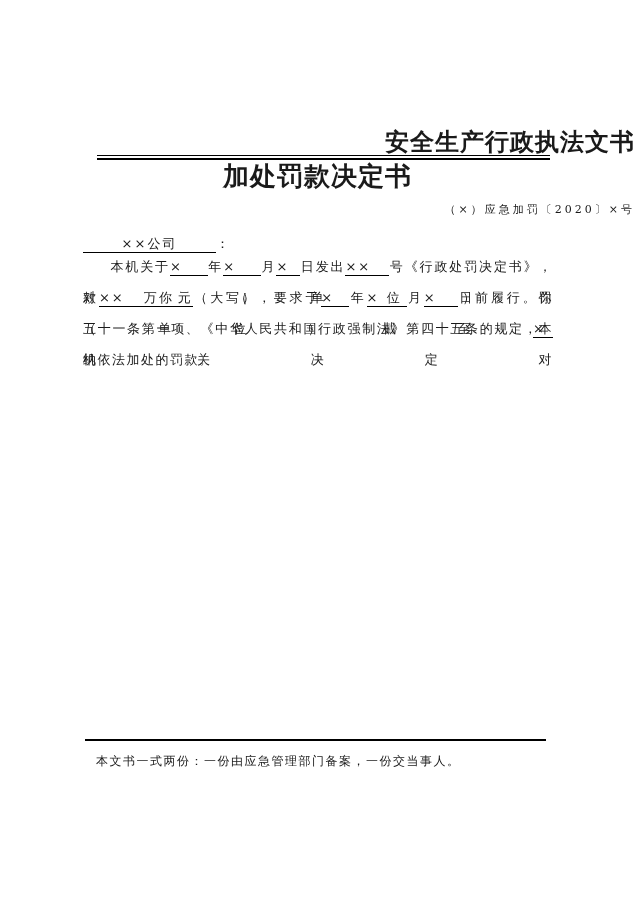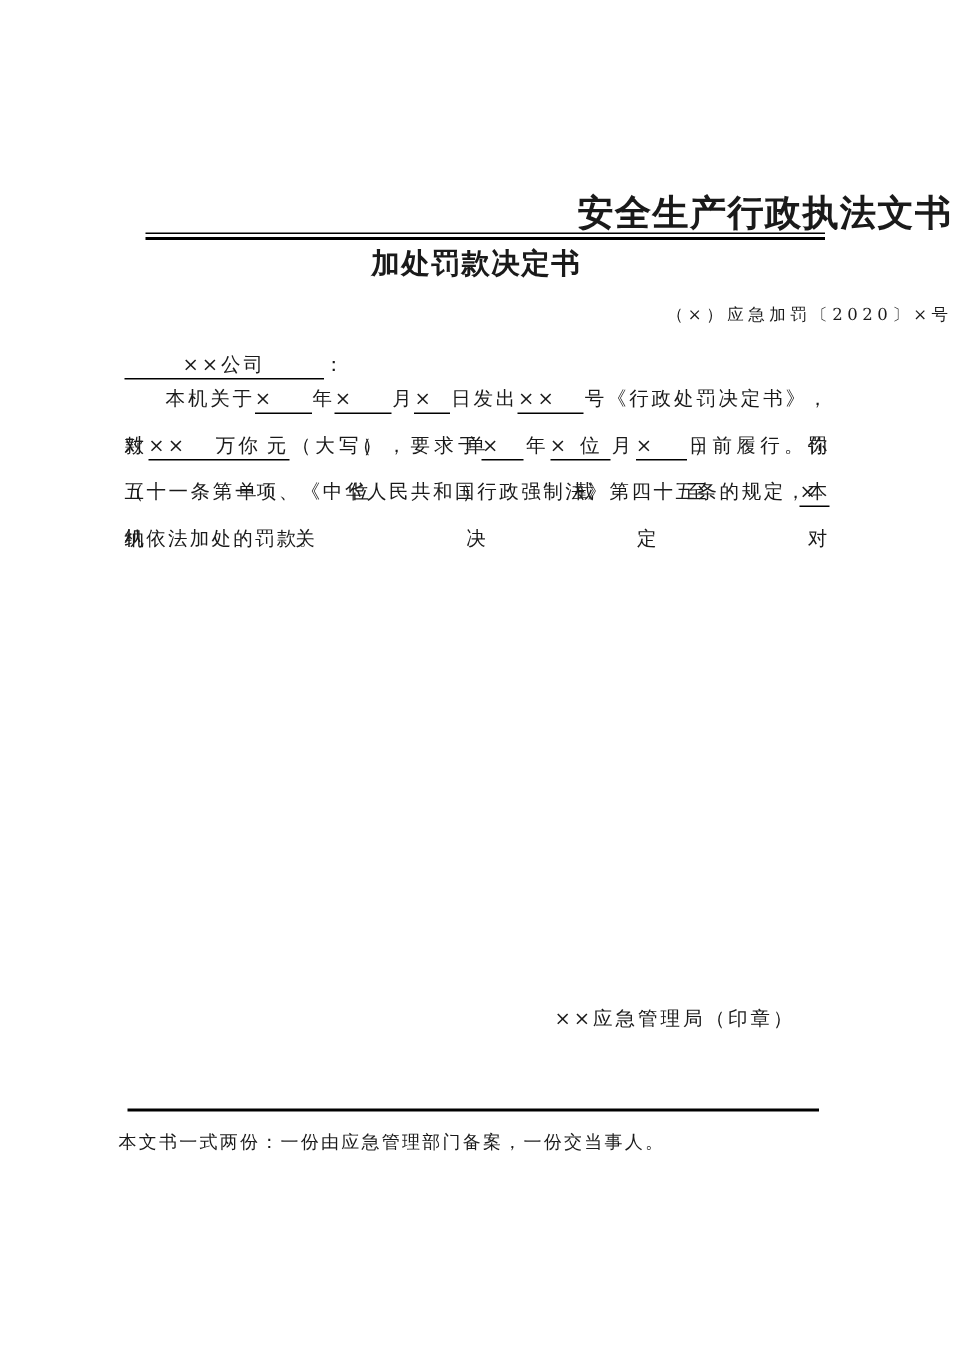--- a/index.html
+++ b/index.html
@@ -35,21 +35,21 @@
     height: 2px;
     border-top: 1px solid #000;
     border-bottom: 2px solid #000;
   }
   .document-title {
     position: absolute;
     top: 161px;
     left: 0;
     width: 635px;
     text-align: center;
-    font-size: 19px;
+    font-size: 26px;
     font-weight: bold;
     letter-spacing: 1px;
     line-height: 30px;
   }
   .document-number {
     position: absolute;
     top: 202px;
     left: 0;
     width: 635px;
     text-align: right;
@@ -114,21 +114,21 @@
   .footer-rule {
     position: absolute;
     top: 739px;
     left: 85px;
     width: 461px;
     border-top: 2px solid #000;
   }
   .footer-note {
     position: absolute;
     top: 751px;
-    left: 79px;
+    left: 96px;
     width: 470px;
     font-size: 12px;
     letter-spacing: 1.5px;
     line-height: 20px;
   }
 </style>
 </head>
 <body>
 
 <div class="page">
@@ -146,20 +146,19 @@
   </div>
 
   <div class="body-paragraph">
       <div class="body-line justify"><span class="indent"></span><span>本机关于</span><span class="blank" style="min-width: 38px;">×</span><span>年</span><span class="blank" style="min-width: 38px;">×</span><span>月</span><span class="blank" style="min-width: 24px;">×</span><span>日发出</span><span class="blank" style="min-width: 44px;">××</span><span>号《行政处罚决定书》，对你（单位）罚</span></div>
       <div class="body-line justify"><span>款</span><span class="blank" style="min-width: 94px;">××万元</span><span>（大写），要求于</span><span class="blank" style="min-width: 28px;">×</span><span>年</span><span class="blank" style="min-width: 40px;">×</span><span>月</span><span class="blank" style="min-width: 34px;">×</span><span>日前履行。你（单位）截至</span><span class="blank" style="min-width: 20px;">×</span></div>
       <div class="body-line justify"><span>五十一条第一项、《中华人民共和国行政强制法》第四十五条的规定，本机关决定对</span></div>
       <div class="body-line"><span>纳依法加处的罚款。</span></div>
     </div>
 
   <div class="signature-block">
-    <div>××应急管理局（印章）</div>
   </div>
 
   <div class="footer-rule"></div>
 
   <div class="footer-note">本文书一式两份：一份由应急管理部门备案，一份交当事人。</div>
 
 </div>
 
 </body></html>

